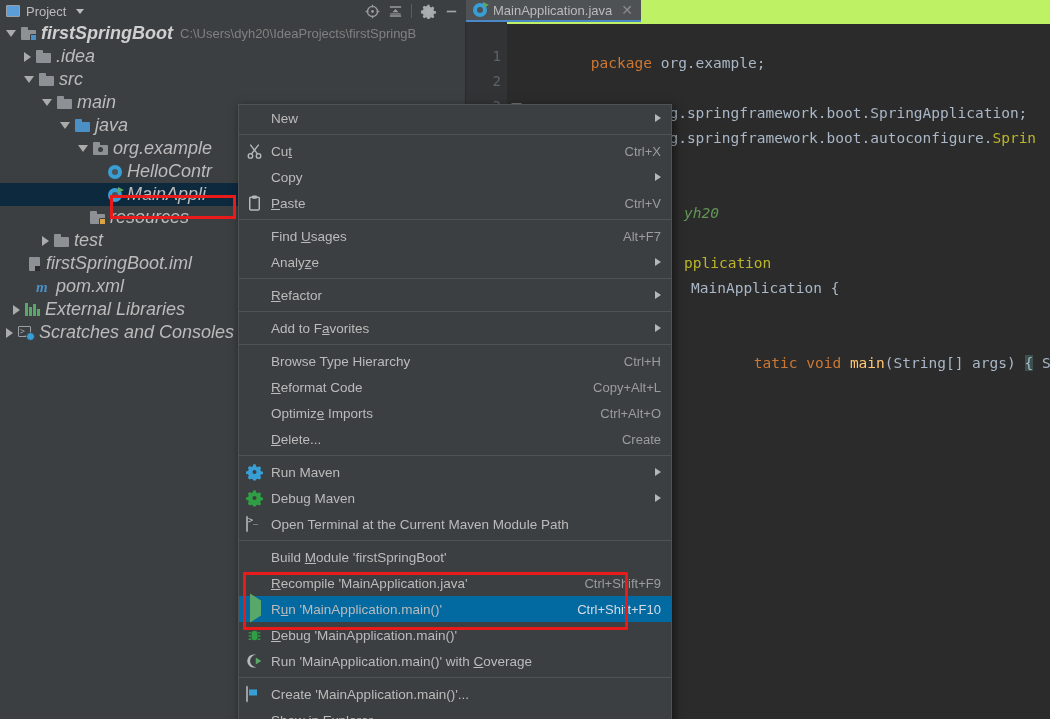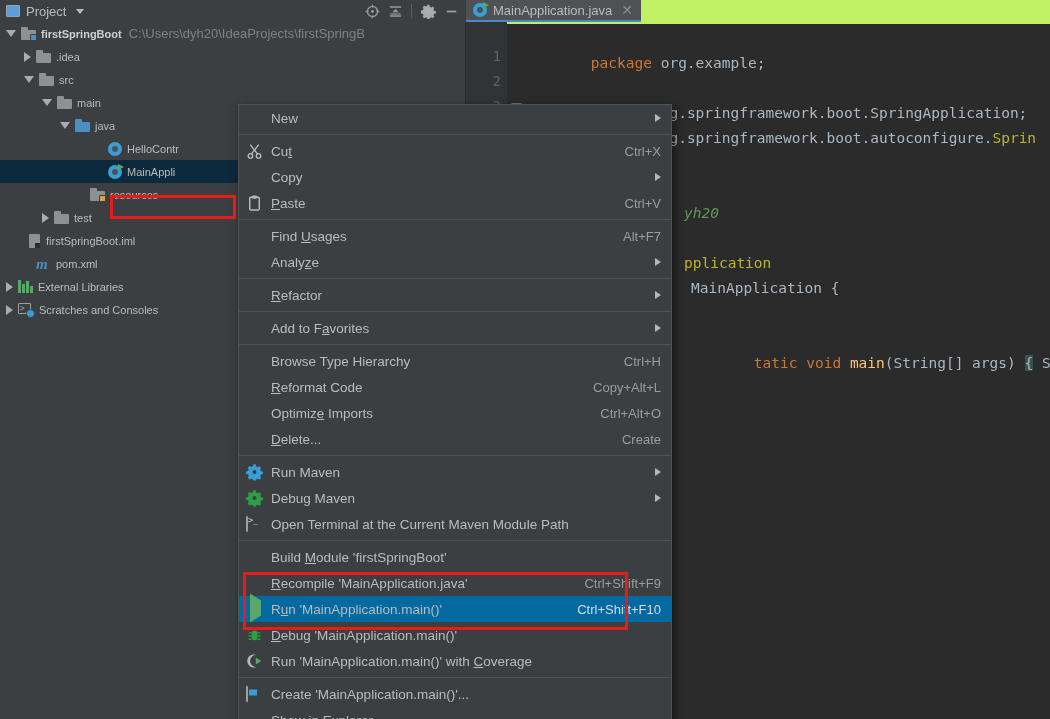--- a/index.html
+++ b/index.html
@@ -124,21 +124,21 @@
   }
   .tw.collapsed {
     border-top: 5px solid transparent; border-bottom: 5px solid transparent;
     border-left: 7px solid #a9abad;
   }
   .tw.expanded {
     border-left: 5px solid transparent; border-right: 5px solid transparent;
     border-top: 7px solid #a9abad;
   }
   .tw.none { width: 7px; margin-right: 5px; }
-  .node-label { color: #bbbbbb; font-size: 11px; }
+  .node-label { color: #bbbbbb; font-size: 18px; font-style: italic; }
   .node-label.bold { font-weight: bold; color: #cfcfcf; }
   .node-path { color: #808080; font-size: 13px; margin-left: 7px; }
   .icn { flex: none; margin-right: 5px; position: relative; display: inline-block; }
 
   .icn-folder { width: 15px; height: 13px; }
   .icn-folder .fbody {
     position: absolute; left: 0; bottom: 0; width: 15px; height: 10px;
     background: #8d9196; border-radius: 1px;
   }
   .icn-folder .ftab {
@@ -373,20 +373,29 @@
           <span class="node-label">main</span>
         </div>
         <div class="tree-row" style="padding-left: 60px;">
           <span class="tw expanded"></span>
           <span class="icn icn-folder src">
             <span class="ftab"></span>
             <span class="fbody"></span>
           </span>
           <span class="node-label">java</span>
         </div>
+        <div class="tree-row" style="padding-left: 78px;">
+          <span class="tw expanded"></span>
+          <span class="icn icn-pkg">
+            <span class="ptab"></span>
+            <span class="pbody"></span>
+            <span class="dot"></span>
+          </span>
+          <span class="node-label">org.example</span>
+        </div>
         <div class="tree-row" style="padding-left: 96px;">
           <span class="tw none"></span>
           <span class="icn cls-icon" style="background:#389fd6"></span>
           <span class="node-label">HelloContr</span>
         </div>
         <div class="tree-row selected" style="padding-left: 96px;">
           <span class="tw none"></span>
           <span class="icn cls-icon runnable"></span>
           <span class="node-label">MainAppli</span>
         </div>
@@ -413,21 +422,21 @@
             <span class="sheet"></span>
             <span class="corner"></span>
           </span>
           <span class="node-label">firstSpringBoot.iml</span>
         </div>
         <div class="tree-row" style="padding-left: 24px;">
           <span class="tw none"></span>
           <span class="icn icn-m">m</span>
           <span class="node-label">pom.xml</span>
         </div>
-        <div class="tree-row" style="padding-left: 6px;">
+        <div class="tree-row" style="padding-left: 13px;">
           <span class="tw collapsed"></span>
           <span class="icn icn-lib">
             <i style="height:13px"></i>
             <i style="height:9px"></i>
             <i style="height:12px"></i>
             <i style="height:7px"></i>
           </span>
           <span class="node-label">External Libraries</span>
         </div>
         <div class="tree-row" style="padding-left: 6px;">

